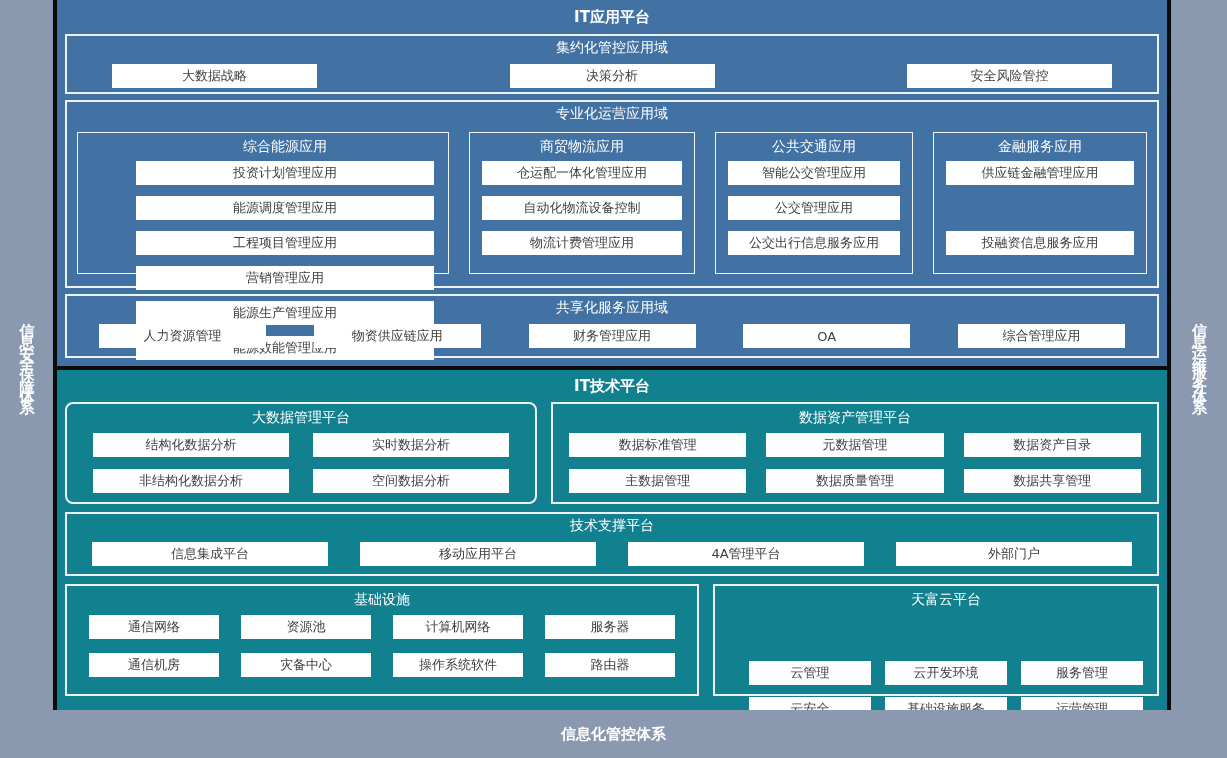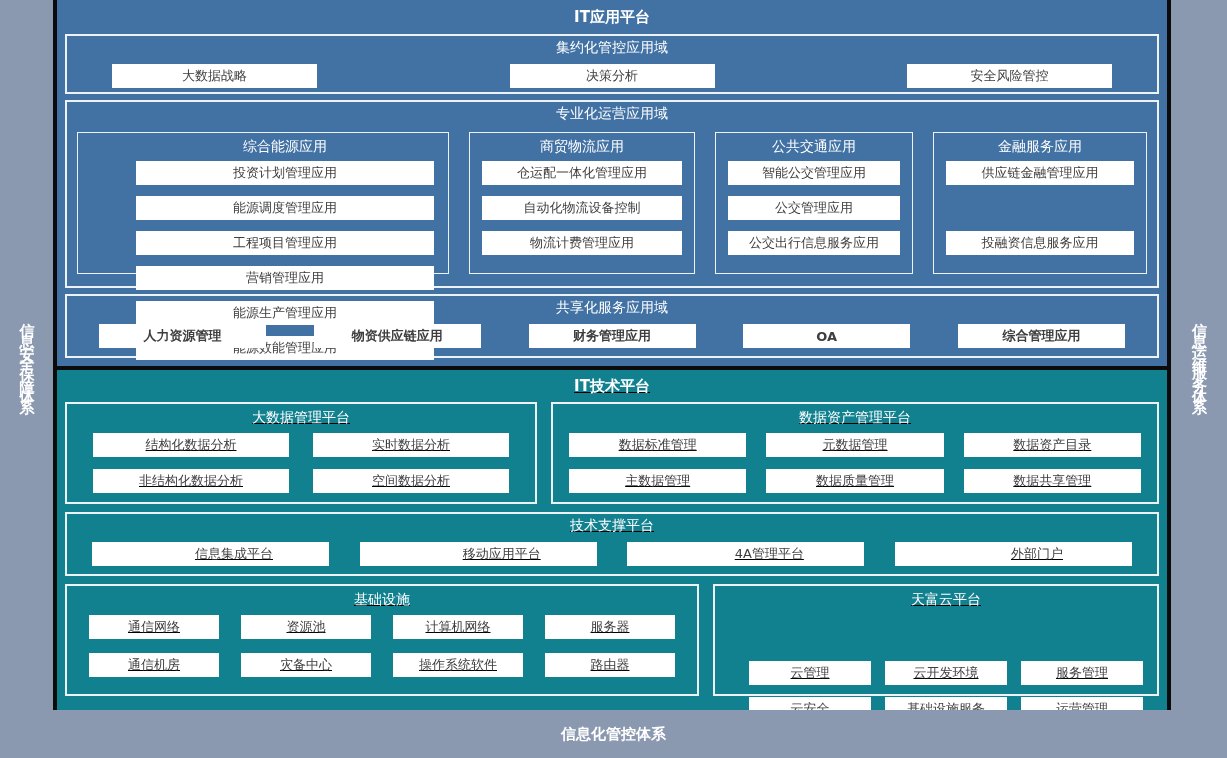--- a/index.html
+++ b/index.html
@@ -29,21 +29,21 @@
   .strip{grid-row:1;background:#0B0B0B;}
   .strip.s1{grid-column:2;}
   .strip.s2{grid-column:4;}
   .main{
     grid-column:3;grid-row:1;
     background:#0B0B0B;
     display:flex;flex-direction:column;row-gap:4px;
   }
   .zone{box-sizing:border-box;padding:0 8px;}
   .zone.app{height:366px;background:#4272A4;}
-  .zone.tech{flex:1;background:#11808F;text-decoration:underline;}
+  .zone.tech{flex:1;background:#11808F;}
   .zone-title{
     height:34px;display:flex;align-items:center;justify-content:center;
     color:#FFFFFF;font-weight:bold;font-size:15px;
   }
   .zone.tech .zone-title{height:32px;}
   .sect{
     border:2px solid #EDF2F7;box-sizing:border-box;
   }
   .sect-head{
     height:24px;display:flex;align-items:center;justify-content:center;
@@ -64,32 +64,32 @@
   .subbox{border:1.5px solid #EDF2F7;box-sizing:border-box;height:142px;}
   .subbox .sect-head{height:27px;}
   .sub-energy{width:372px;padding-left:44px;}
   .sub-logistics{width:226px;}
   .sub-transport{width:198px;}
   .sub-finance{width:214px;}
   .grid2{display:grid;grid-template-columns:1fr;gap:11px 16px;padding:1px 14px 0;}
   .gridcol{display:grid;grid-template-columns:1fr;gap:11px;padding:1px 12px 12px;}
   .sect-c{height:64px;}
   .row-c{display:flex;justify-content:space-between;padding:4px 32px 0;}
-  .row-c .wbox{width:167px;font-weight:bold;}
+  .row-c .wbox{width:167px;}
   
   .trow{display:flex;gap:14px;}
   .trow1 .sect{height:102px;}
-  .box-d{flex:0 0 472px;}
+  .box-d{flex:0 0 472px;border-radius:8px;}
   .box-e{flex:1;}
   .box-d .sect-head,.box-e .sect-head{height:28px;}
   .gridd{display:grid;grid-template-columns:1fr 1fr;gap:12px 24px;padding:1px 26px 0;}
   .gride{display:grid;grid-template-columns:1fr 1fr 1fr;gap:12px 20px;padding:1px 16px 0;}
   .sect-f{height:64px;margin:8px 0;}
   .row-f{display:flex;justify-content:space-between;padding:4px 25px 0;}
-  .row-f .wbox{width:190px;padding-left:47px;}
+  .row-f .wbox{width:236px;}
   .trow3 .sect{height:112px;}
   .box-g{flex:0 0 634px;}
   .box-h{flex:1;padding-left:20px;}
   .box-g .sect-head,.box-h .sect-head{height:28px;border-radius:6px;}
   .gridg{display:grid;grid-template-columns:1fr 1fr 1fr 1fr;gap:14px 22px;padding:1px 22px 0;}
   .gridh{display:grid;grid-template-columns:1fr 1fr 1fr;gap:12px 14px;padding:1px 14px 0;margin-top:46px;}
   
   .footer{
     grid-column:1 / -1;grid-row:2;background:#8B99B0;
     display:flex;align-items:center;justify-content:center;

